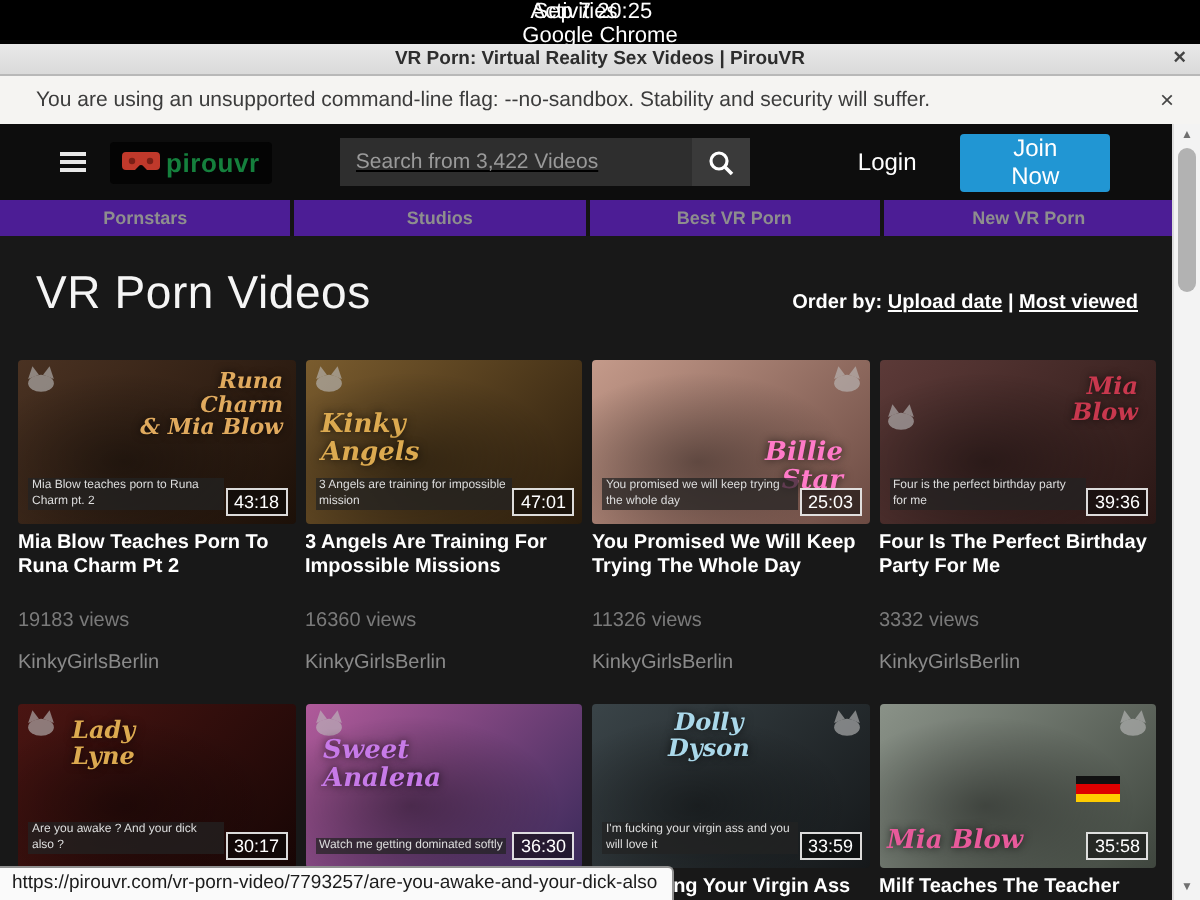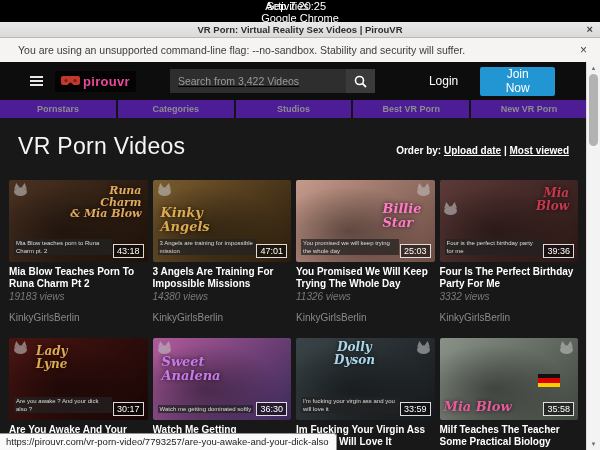--- a/index.html
+++ b/index.html
@@ -31,21 +31,21 @@
   .scroll{position:absolute;top:62px;right:0;width:13px;height:388px;background:#f3f3f3;border-left:1px solid #dcdcdc;}
   .scroll .arr{position:absolute;left:0;width:13px;height:12px;color:#707070;font-size:6px;text-align:center;line-height:12px;}
   .scroll .up{top:0;} .scroll .down{bottom:0;}
   .scroll .thumb{position:absolute;left:2px;top:12px;width:9px;height:72px;background:#b2b2b2;border-radius:5px;}
   
   .shead{height:38px;background:#0d0d0d;display:flex;align-items:center;}
   .burger{margin-left:30px;display:flex;flex-direction:column;gap:2px;}
   .burger i{display:block;width:13px;height:2px;background:#e8e8e8;}
   .logo{margin-left:12px;display:flex;align-items:center;background:#040404;border-radius:2px;padding:3px 6px;}
   .logo svg{margin-right:3px;display:block;}
-  .logo b{color:#ec4899;font-size:13px;letter-spacing:.3px;}
+  .logo b{color:#15803d;font-size:13px;letter-spacing:.3px;}
   .searchwrap{margin-left:34px;display:flex;text-decoration:underline;}
   .searchwrap input{width:160px;height:24px;background:#2e2e2e;border:0;color:#9a9a9a;
         font-size:10.5px;padding:0 8px;font-family:"Liberation Sans",sans-serif;outline:none;}
   .searchwrap input::placeholder{color:#9a9a9a;}
   .searchbtn{width:29px;height:24px;background:#3a3a3a;border:0;display:flex;align-items:center;justify-content:center;}
   .loginbtn{margin-left:48px;color:#fff;font-size:12px;background:none;border:0;font-family:"Liberation Sans",sans-serif;}
   .joinbtn{margin-left:16px;margin-right:32px;background:#2196d3;color:#fff;border:0;border-radius:2px;
            font-size:12px;height:29px;padding:0 13px;font-family:"Liberation Sans",sans-serif;}
   
   .nav{height:18px;display:flex;background:#141414;}
@@ -65,31 +65,31 @@
             color:#fff;font-size:9px;padding:0 3px;line-height:12px;}
   .script{position:absolute;font-family:"DejaVu Serif",serif;font-style:italic;font-weight:bold;
           white-space:pre-line;line-height:1.05;text-shadow:0 0 4px rgba(0,0,0,.7);}
   .caption{position:absolute;left:5px;bottom:7px;max-width:68%;font-size:6px;line-height:8px;color:#ddd;
            background:rgba(35,35,35,.72);padding:0 2px;}
   .catlogo{position:absolute;opacity:.6;}
   .catlogo svg{display:block;}
   .cl-tl{top:3px;left:4px;} .cl-tr{top:3px;right:4px;} .cl-ml{top:22px;left:3px;}
   .s1{top:5px;right:6px;text-align:right;font-size:11px;}
   .s2{top:26px;left:8px;font-size:13px;}
-  .s3{top:22px;right:13px;font-size:13px;}
+  .s3{top:40px;right:13px;text-align:right;font-size:13px;}
   .s4{top:7px;right:9px;text-align:right;font-size:12px;}
   .s5{top:7px;left:27px;font-size:12px;}
   .s6{top:17px;left:9px;font-size:13px;}
   .s7{top:3px;left:38px;text-align:center;font-size:12px;}
   .s8{bottom:6px;left:4px;font-size:13px;}
   .deflag{position:absolute;right:18px;top:36px;width:22px;height:13px;display:flex;flex-direction:column;}
   .deflag i{flex:1;} .deflag i:nth-child(1){background:#111;} .deflag i:nth-child(2){background:#d00;} .deflag i:nth-child(3){background:#fc0;}
   .vtitle{display:block;margin-top:4px;height:23px;overflow:hidden;color:#fff;font-size:10px;font-weight:bold;
           line-height:11.5px;text-decoration:none;}
-  .views{margin-top:2px;font-size:10px;color:#7a7a7a;height:12px;font-style:italic;}
+  .views{margin-top:16px;font-size:10px;color:#7a7a7a;height:12px;}
   .studio{display:block;margin-top:9px;margin-bottom:14px;font-size:10px;color:#8a8a8a;text-decoration:none;height:12px;}
   
   .statusbar{position:absolute;left:0;bottom:0;background:#fafafa;border:1px solid #909090;border-left:0;border-bottom:0;
              border-top-right-radius:3px;font-size:9.5px;color:#1c1c1c;padding:2px 7px 3px 6px;white-space:nowrap;}
 </style>
 </head>
 <body>
 
 <div class="sysbar">
   <span class="recdot"></span>
@@ -155,21 +155,20 @@
             <line x1="8.6" y1="8.6" x2="12" y2="12" stroke="#fff" stroke-width="1.8"></line>
           </svg>
       </button>
     </span>
     <button class="loginbtn">Login</button>
     <button class="joinbtn" style="background: rgb(33, 150, 211);">Join Now</button>
   </div>
 
   <div class="nav">
     <a href="#">Pornstars</a>
-    <a href="#">Categories</a>
     <a href="#">Studios</a>
     <a href="#">Best VR Porn</a>
     <a href="#">New VR Porn</a>
   </div>
 
   <div class="phead">
     <h1>VR Porn Videos</h1>
     <span class="orderby">
       <span>Order by:</span>
       <a href="#">Upload date</a>
@@ -212,21 +211,21 @@
                 <ellipse cx="7" cy="8" rx="6" ry="4"></ellipse>
               </g>
             </svg>
           </span>
         <span class="script s2" style="color: rgb(220, 170, 80);">Kinky
 Angels</span>
         <span class="caption">3 Angels are training for impossible mission</span>
         <span class="duration">47:01</span>
       </div>
       <a href="#" class="vtitle">3 Angels Are Training For Impossible Missions</a>
-      <div class="views">14380 views</div>
+      <div class="views">16360 views</div>
       <a href="#" class="studio">KinkyGirlsBerlin</a>
     </div>
 
     <div class="card">
       <div class="thumbbx" style="background: radial-gradient(at 38% 62%, rgba(0, 0, 0, 0.38), transparent 62%), linear-gradient(135deg, rgb(196, 154, 138), rgb(107, 74, 66));">
         <span class="catlogo cl-tr">
             <svg width="15" height="13" viewBox="0 0 14 12">
               <g fill="#bfbfbf">
                 <polygon points="1,6 3,0 6,4"></polygon>
                 <polygon points="13,6 11,0 8,4"></polygon>

